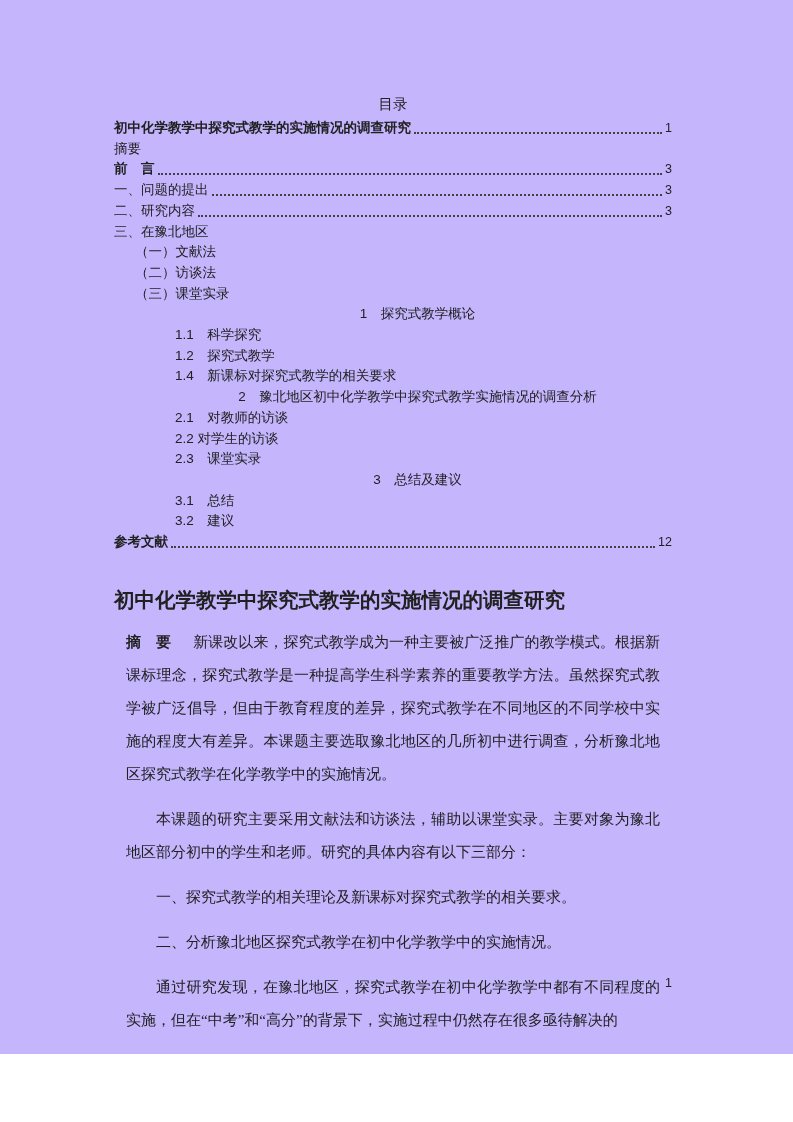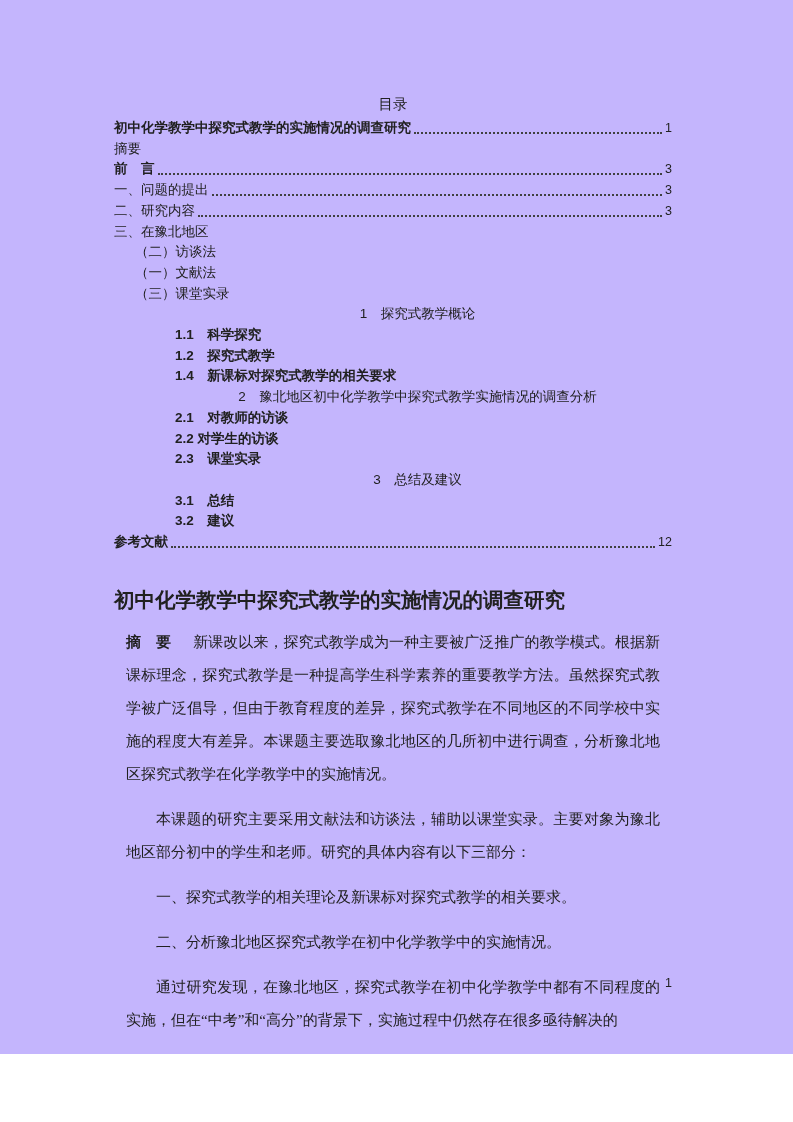--- a/index.html
+++ b/index.html
@@ -46,21 +46,21 @@
     margin: 0 3px 5px 3px;
     min-width: 10px;
   }
   .toc-page {
     font-family: "Liberation Sans", "DejaVu Sans", sans-serif;
     font-size: 12.5px;
   }
   .ind0 { padding-left: 0; }
   .ind1 { padding-left: 21px; }
   .ind2 { padding-left: 49px; justify-content: center; }
-  .ind3 { padding-left: 61px; font-weight: bold; }
+  .ind3 { padding-left: 61px; }
   
   .article-title {
     font-size: 20.5px;
     font-weight: 700;
     font-family: "Liberation Sans", "DejaVu Sans", sans-serif;
     margin: 34px 0 10px 0;
     line-height: 26px;
   }
   .para {
     margin: 12px;
@@ -115,25 +115,25 @@
           <div class="toc-row ind0">
     <span class="toc-label">二、研究内容</span>
     <span class="toc-leader"></span>
     <span class="toc-page">3</span>
   </div>
           <div class="toc-row ind0">
     <span class="toc-label">三、在豫北地区</span>
 
   </div>
           <div class="toc-row ind1">
+    <span class="toc-label">（一）文献法</span>
+
+  </div>
+          <div class="toc-row ind1">
     <span class="toc-label">（二）访谈法</span>
-
-  </div>
-          <div class="toc-row ind1">
-    <span class="toc-label">（一）文献法</span>
 
   </div>
           <div class="toc-row ind1">
     <span class="toc-label">（三）课堂实录</span>
 
   </div>
           <div class="toc-row ind2">
     <span class="toc-label">1　探究式教学概论</span>
 
   </div>

